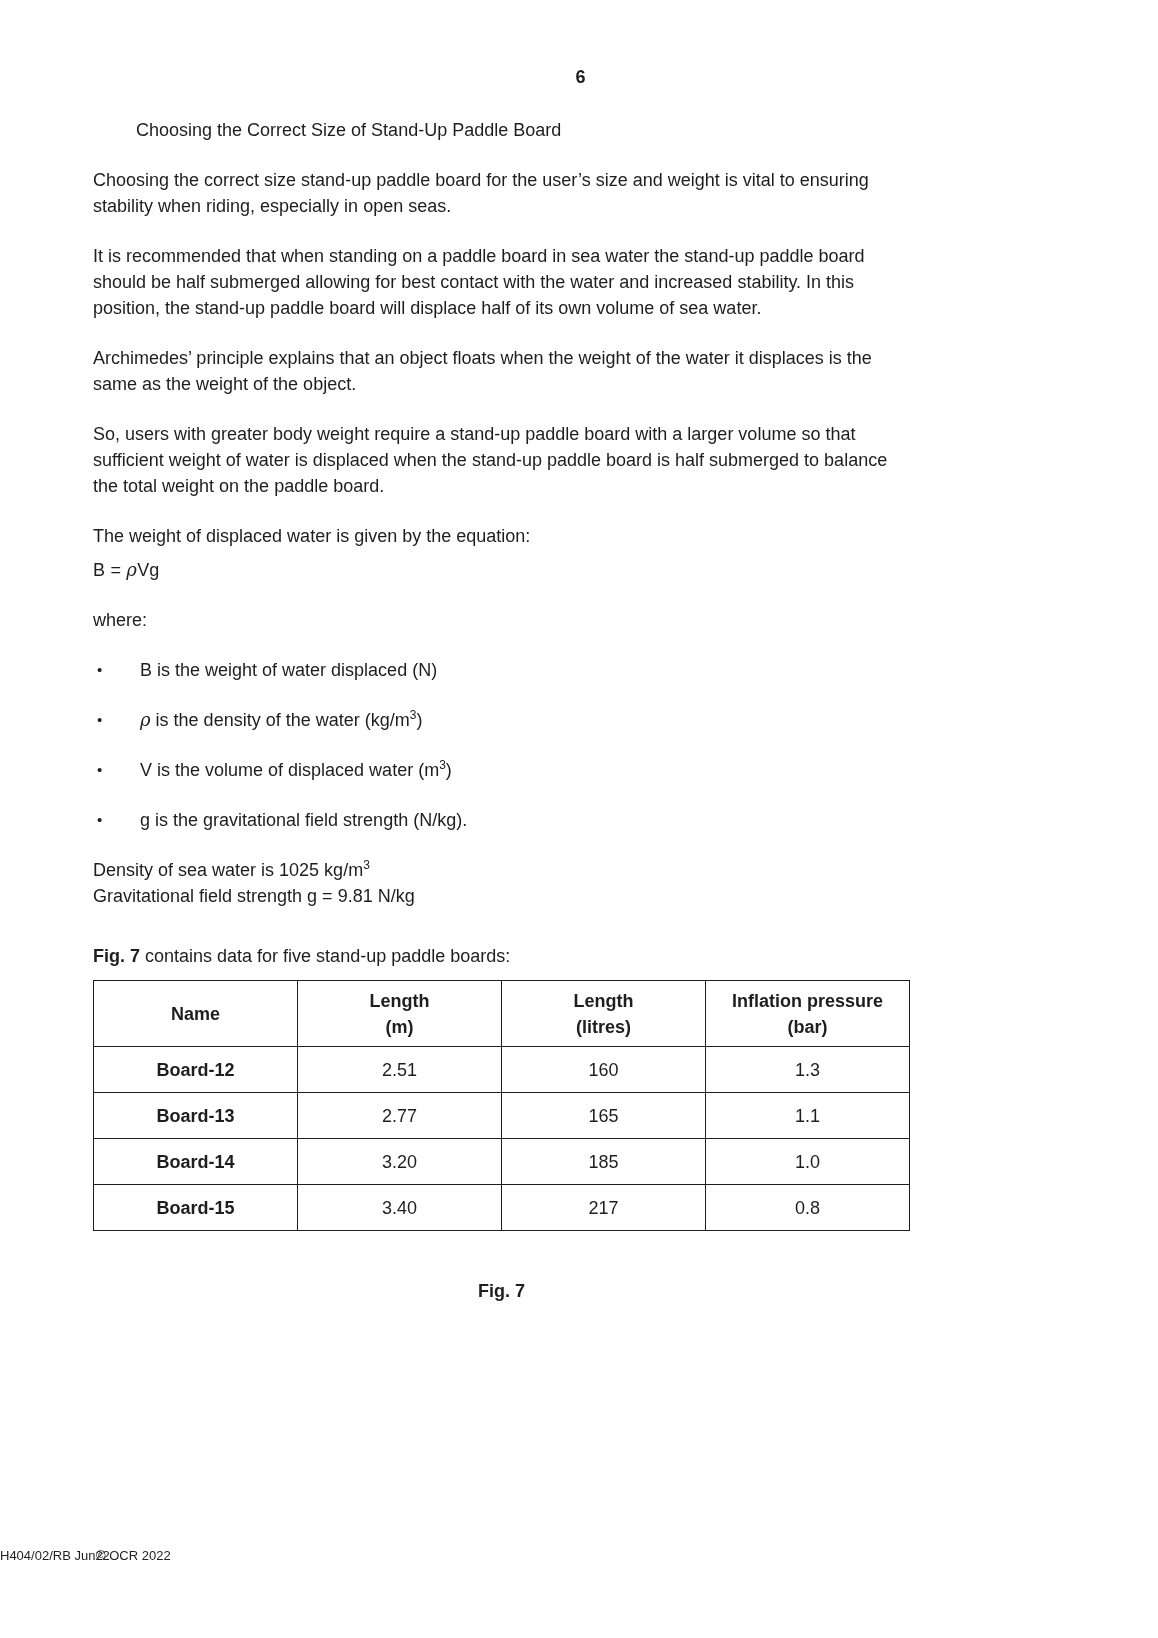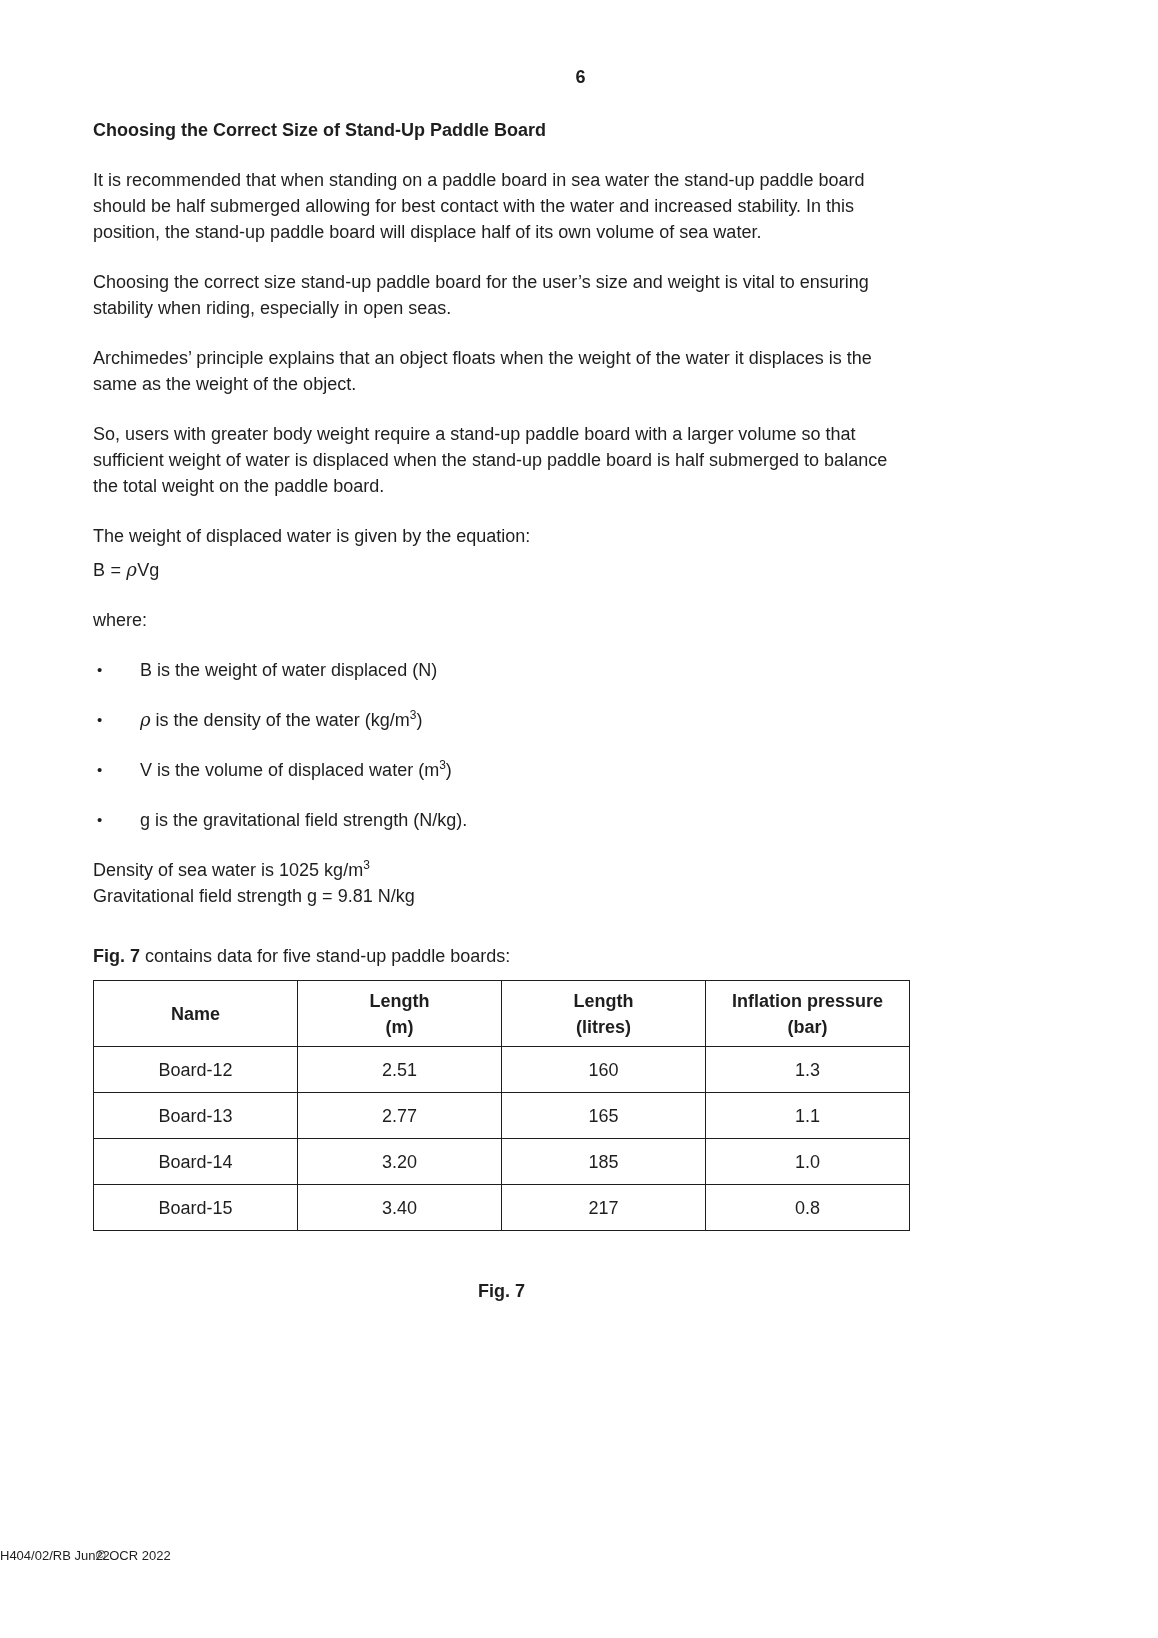--- a/index.html
+++ b/index.html
@@ -17,22 +17,23 @@
   }
   .content {
     padding: 64px 90px 0 93px;
   }
   .page-number {
     text-align: center;
     font-weight: bold;
     margin-bottom: 27px;
   }
   .heading {
-    font-weight: bold;
+    font-weight: normal;
     margin-bottom: 0;
+    margin-left: 43px;
   }
   .blk { margin-top: 24px; }
   .para div { white-space: nowrap; }
   .equation { letter-spacing: 0.2px; margin-top: 8px; }
   .rho {
     font-family: "DejaVu Serif", serif;
     font-style: italic;
     font-size: 18px;
   }
   .sup {
@@ -58,21 +59,21 @@
   table.data th, table.data td {
     border: 1.5px solid #1e1e1e;
     text-align: center;
     vertical-align: middle;
     font-size: 18px;
     line-height: 26px;
     padding: 0;
   }
   table.data th { font-weight: bold; height: 66px; }
   table.data td { height: 46px; }
-  td.name-cell { font-weight: normal; }
+  td.name-cell { font-weight: bold; }
   .fig-caption {
     margin-top: 47px;
     width: 817px;
     text-align: center;
     font-weight: bold;
   }
   .footer {
     position: absolute;
     top: 1548px;
     left: 0;
@@ -87,28 +88,28 @@
 <body>
 
 <div class="page">
   <div class="content">
 
     <div class="page-number">6</div>
 
     <div class="heading">Choosing the Correct Size of Stand-Up Paddle Board</div>
 
     <div class="blk para">
+      <div>Choosing the correct size stand-up paddle board for the user’s size and weight is vital to ensuring</div>
+      <div>stability when riding, especially in open seas.</div>
+    </div>
+
+    <div class="blk para">
       <div>It is recommended that when standing on a paddle board in sea water the stand-up paddle board</div>
       <div>should be half submerged allowing for best contact with the water and increased stability. In this</div>
       <div>position, the stand-up paddle board will displace half of its own volume of sea water.</div>
-    </div>
-
-    <div class="blk para">
-      <div>Choosing the correct size stand-up paddle board for the user’s size and weight is vital to ensuring</div>
-      <div>stability when riding, especially in open seas.</div>
     </div>
 
     <div class="blk para">
       <div>Archimedes’ principle explains that an object floats when the weight of the water it displaces is the</div>
       <div>same as the weight of the object.</div>
     </div>
 
     <div class="blk para">
       <div>So, users with greater body weight require a stand-up paddle board with a larger volume so that</div>
       <div>sufficient weight of water is displaced when the stand-up paddle board is half submerged to balance</div>

